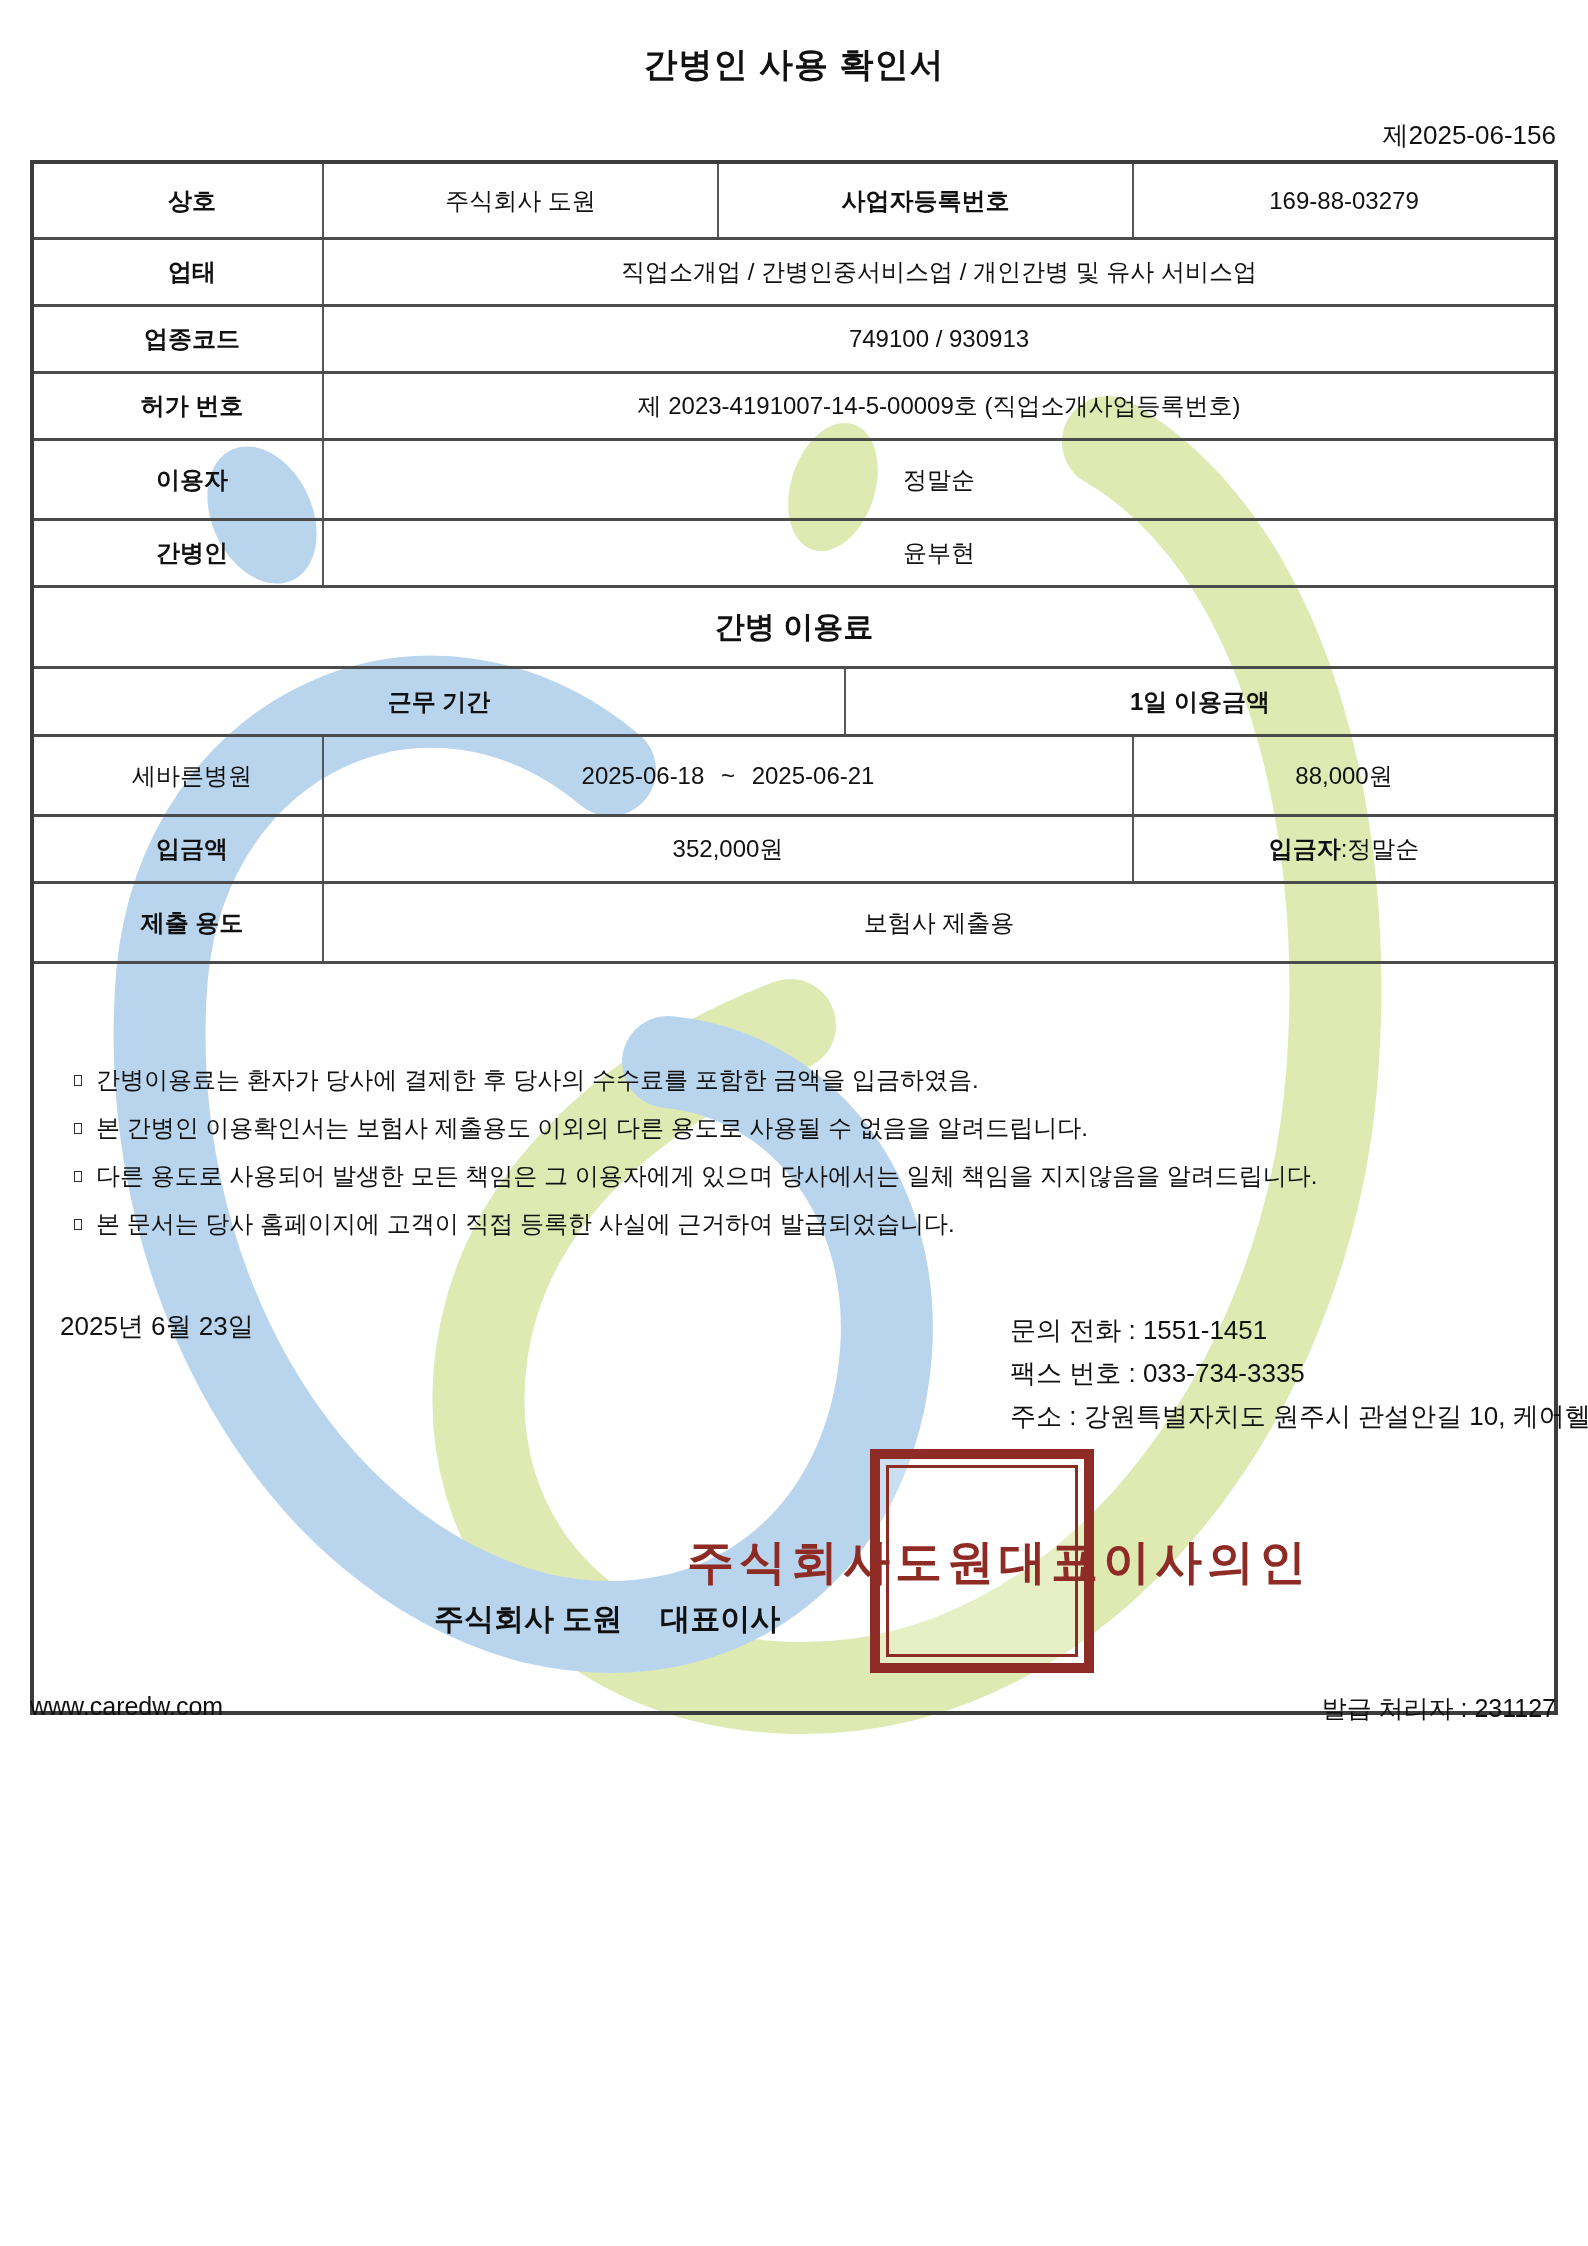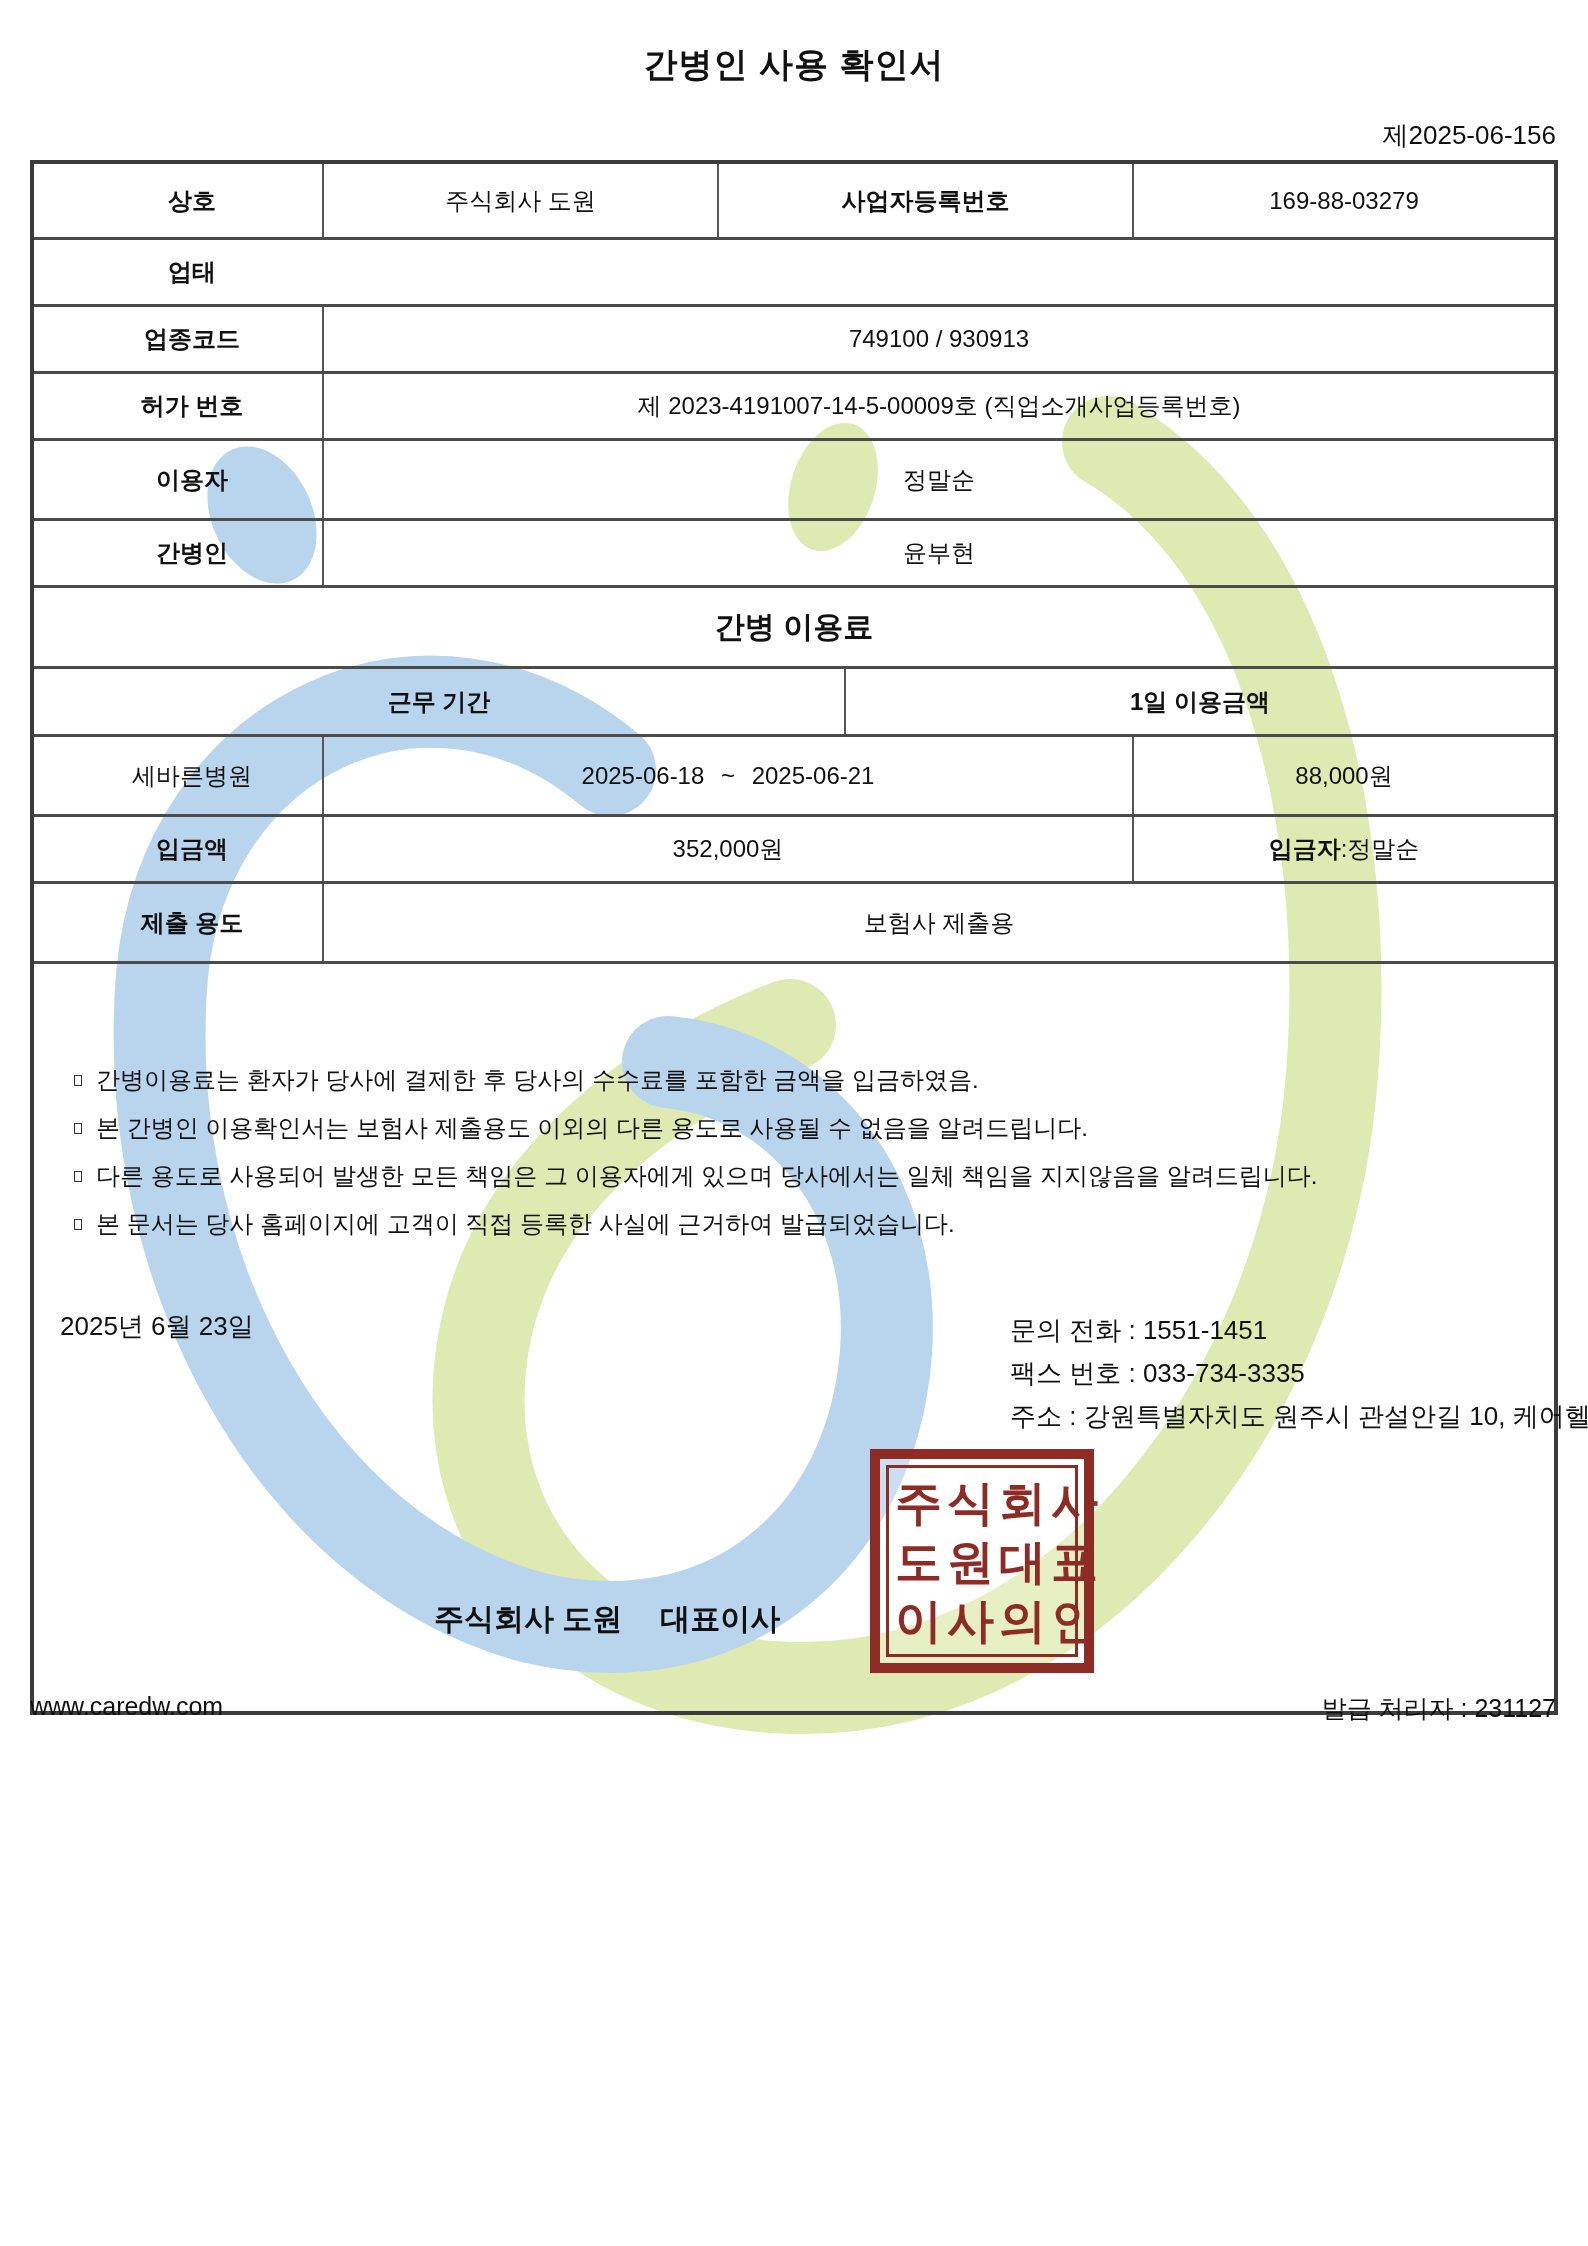--- a/index.html
+++ b/index.html
@@ -67,21 +67,21 @@
   }
   .signature .sig-gap { display:inline-block; width:38px; }
 
   .seal {
     position:absolute; left:836px; top:485px; width:224px; height:224px;
     border:10px solid #8e2b24; background:rgba(255,255,255,0.25);
     display:flex; align-items:center; justify-content:center;
   }
   .seal-inner {
     width:192px; height:192px; border:3px solid #8e2b24;
-    display:flex; flex-direction:column; align-items:center; justify-content:center;padding-left:34px;
+    display:flex; flex-direction:row; align-items:center; justify-content:center;padding-left:34px;
   }
   .seal-line {
     font-size:47px; font-weight:bold; color:#8e2b24;
     line-height:59px; letter-spacing:5px; white-space:nowrap;
   }
 
   
   .footer-left  { position:absolute; left:30px;  top:1692px; font-size:25px; }
   .footer-right { position:absolute; right:32px; top:1692px; font-size:25px; }
 </style>
@@ -106,20 +106,21 @@
 
       <div class="t-row h70">
         <div class="cell c1 lbl">상호</div>
         <div class="cell c2a">주식회사 도원</div>
         <div class="cell c3a lbl">사업자등록번호</div>
         <div class="cell c4a">169-88-03279</div>
       </div>
 
       <div class="t-row h67">
         <div class="cell c1 lbl">업태</div>
+        <div class="cell cwide">직업소개업 / 간병인중서비스업 / 개인간병 및 유사 서비스업</div>
       </div>
 
       <div class="t-row h67">
         <div class="cell c1 lbl">업종코드</div>
         <div class="cell cwide">749100 / 930913</div>
       </div>
 
       <div class="t-row h67">
         <div class="cell c1 lbl">허가 번호</div>
         <div class="cell cwide">제 2023-4191007-14-5-00009호 (직업소개사업등록번호)</div>

